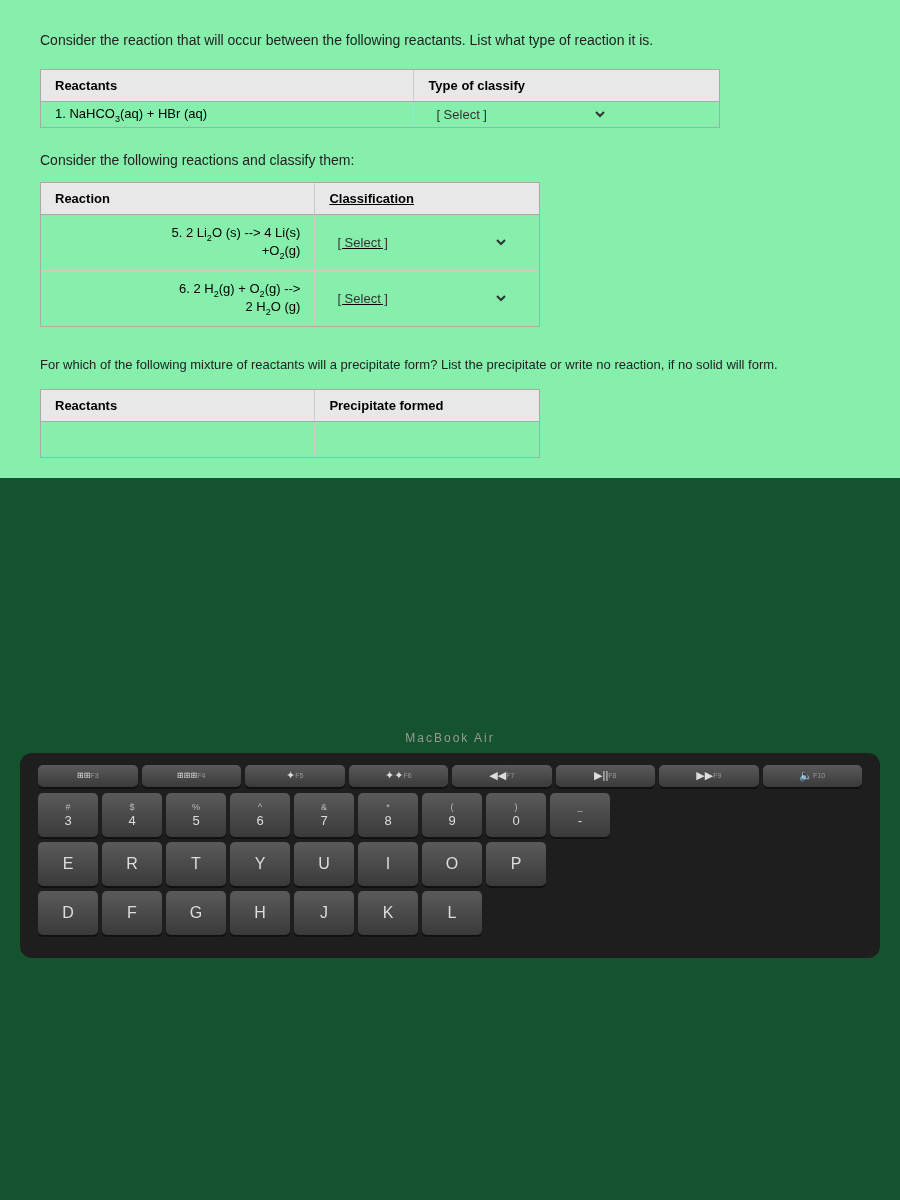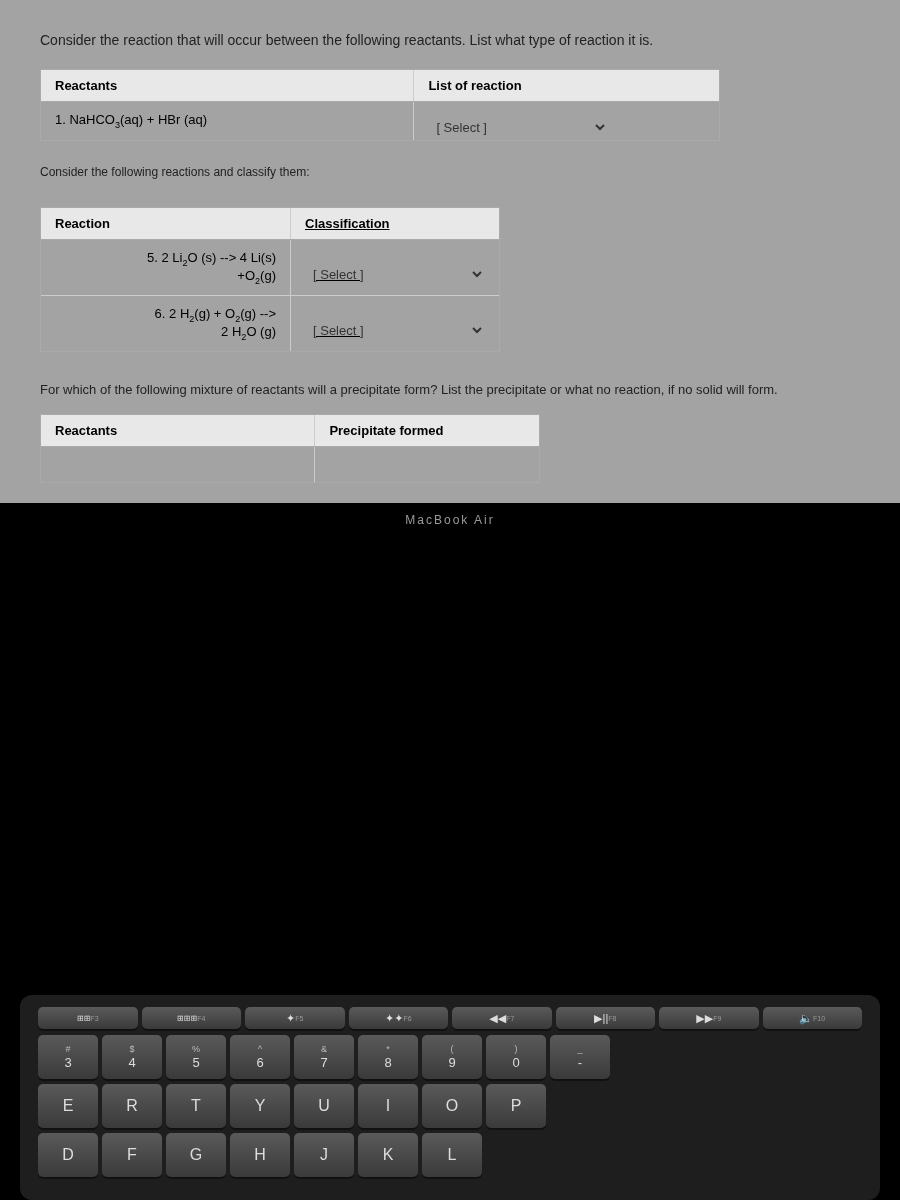--- a/index.html
+++ b/index.html
@@ -9,21 +9,21 @@
       overflow: hidden;
       font-family: -apple-system, BlinkMacSystemFont, 'Helvetica Neue', Arial, sans-serif;
       font-size: 14px;
       background: #f0f0f0;
       display: flex;
       flex-direction: column;
     }
 
     
     .page-content {
-      background: #a3a3a3;
+      background: #86efac;
       padding: 30px 40px 20px 40px;
       flex: 0 0 auto;
     }
 
     .intro-text {
       font-size: 14px;
       color: #222;
       margin-bottom: 18px;
       line-height: 1.5;
     }
@@ -78,36 +78,35 @@
       padding: 2px 4px;
       appearance: auto;
       -webkit-appearance: auto;
       width: 180px;
     }
 
     .select-wrapper {
       display: flex;
       align-items: flex-start;
       gap: 4px;
-      margin-top: 13px;
     }
 
     
     .section-title {
-      font-size: 12px;
+      font-size: 14px;
       color: #222;
-      margin-bottom: 28px;
+      margin-bottom: 14px;
       font-weight: normal;
     }
 
     
     .classify-table {
       border: 1px solid #aaa;
       margin-bottom: 28px;
-      width: 460px;
+      width: 500px;
     }
 
     .classify-table th {
       background: #e8e8e8;
       padding: 8px 14px;
       text-align: left;
       font-weight: 600;
       font-size: 13px;
       border-bottom: 1px solid #aaa;
     }
@@ -152,25 +151,25 @@
       padding: 8px 14px;
       text-align: left;
       font-weight: 600;
       font-size: 13px;
       border-bottom: 1px solid #aaa;
     }
 
     
     .keyboard-area {
       flex: 1;
-      background: #000000;
+      background: #14532d;
       display: flex;
       flex-direction: column;
       align-items: center;
-      justify-content: space-between;
+      justify-content: center;
       padding: 10px 0 0 0;
     }
 
     .macbook-label {
       color: #999;
       font-size: 12px;
       letter-spacing: 2px;
       margin-bottom: 8px;
     }
 
@@ -254,21 +253,21 @@
 
 <div class="page-content">
 
   <p class="intro-text">Consider the reaction that will occur between the following reactants. List what type of reaction it is.</p>
 
   <div class="table-container">
     <table>
       <thead>
         <tr>
           <th class="left-col">Reactants</th>
-          <th class="right-col">List of reaction</th>
+          <th class="right-col">Type of classify</th>
         </tr>
       </thead>
       <tbody>
         <tr>
           <td class="left-col">1. NaHCO<sub>3</sub>(aq) + HBr (aq)</td>
           <td class="right-col">
             <div class="select-wrapper">
               <select class="reaction-select">
                 <option>[ Select ]</option>
               </select>
@@ -307,21 +306,21 @@
               <select class="reaction-select">
                 <option>[ Select ]</option>
               </select>
             </div>
           </td>
         </tr>
       </tbody>
     </table>
   </div>
 
-  <p class="precip-text">For which of the following mixture of reactants will a precipitate form? List the precipitate or what no reaction, if no solid will form.</p>
+  <p class="precip-text">For which of the following mixture of reactants will a precipitate form? List the precipitate or write no reaction, if no solid will form.</p>
 
   <div class="precip-table">
     <table>
       <thead>
         <tr>
           <th style="width:55%; border-right:1px solid #ccc;">Reactants</th>
           <th style="width:45%;">Precipitate formed</th>
         </tr>
       </thead>
       <tbody>

